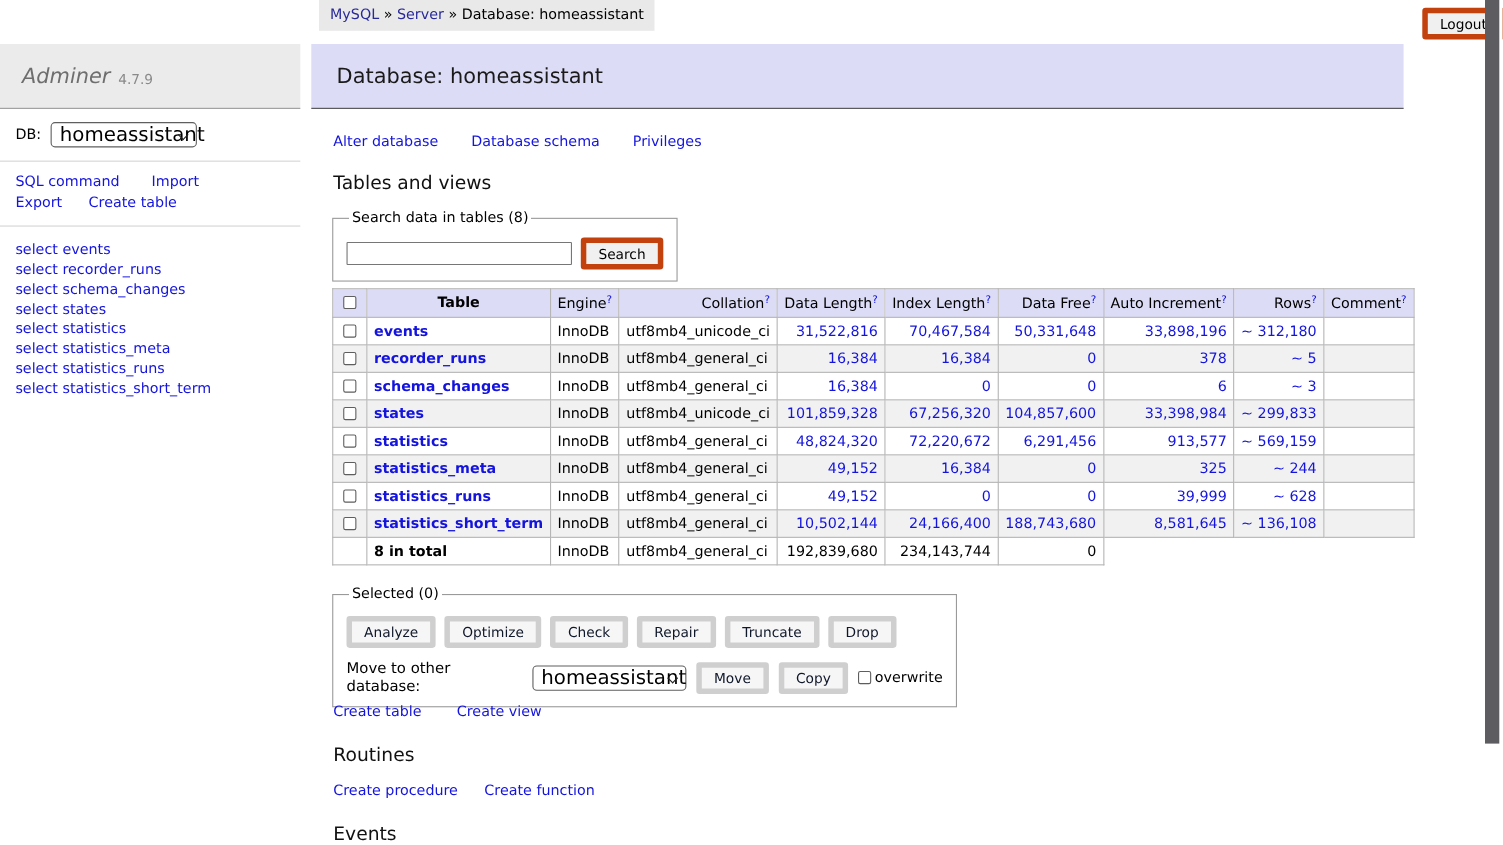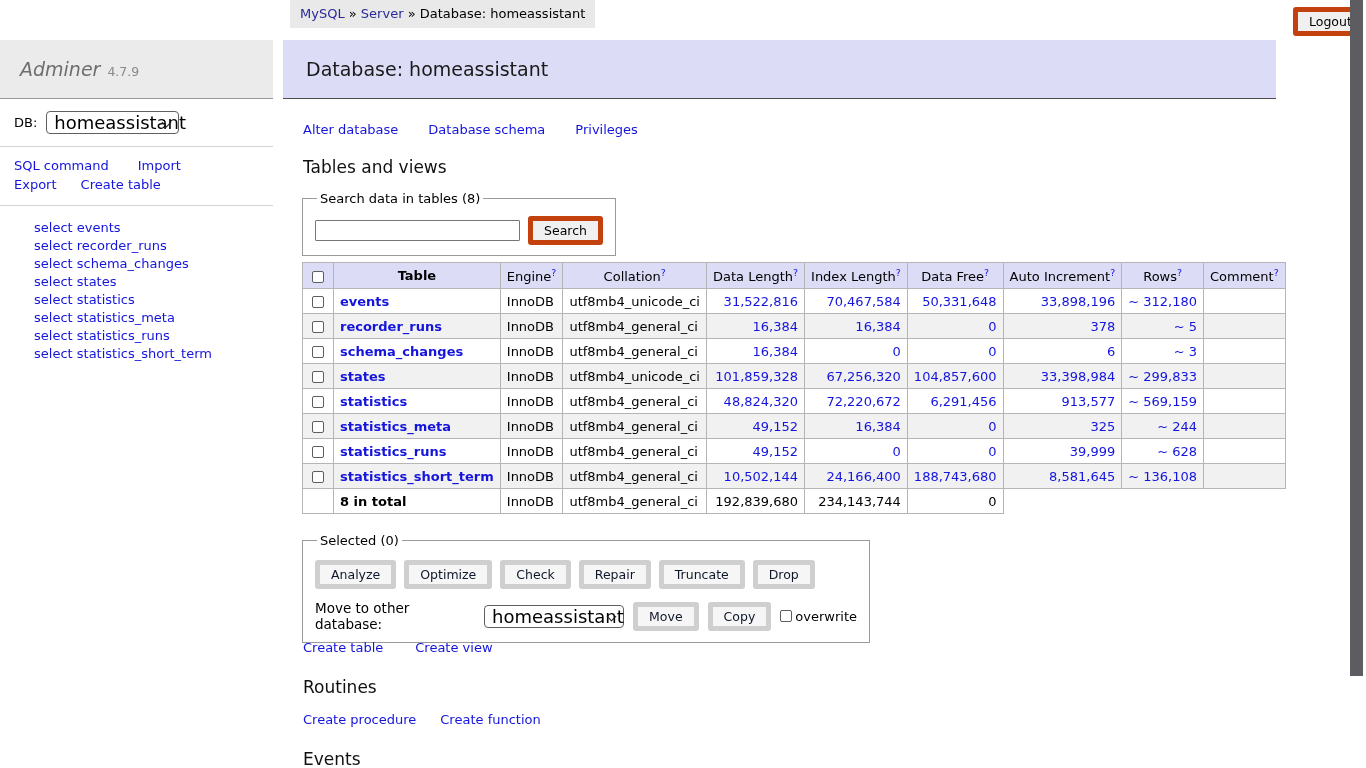--- a/index.html
+++ b/index.html
@@ -36,37 +36,37 @@
   #menu{left:0;top:0;width:273px;height:768px;background:#fff;}
   #brand{position:absolute;left:0;top:40px;width:273px;height:59px;background:var(--gray-bg);
          border-bottom:1px solid #999;display:flex;align-items:center;padding-left:20px;}
   #brand .brand-name{font-style:italic;font-size:19px;color:#6e6e6e;}
   #brand .brand-ver{font-size:12.5px;color:#8a8a8a;margin-left:7px;padding-top:4px;}
   #db-row{position:absolute;left:14px;top:111px;display:flex;align-items:center;gap:9px;}
   .divider{position:absolute;left:0;width:273px;border-top:1px solid #d4d4d4;}
   #menu-actions{position:absolute;left:14px;top:157px;line-height:18.5px;}
   #menu-actions .gap1{margin-right:29px;}
   #menu-actions .gap2{margin-right:24px;}
-  #menu-tables{position:absolute;left:14px;top:219px;line-height:18px;margin-left:20px;}
+  #menu-tables{position:absolute;left:14px;top:219px;line-height:18px;}
   #menu-tables a{display:block;}
 
   
   #page-h2{left:283px;top:40px;width:993px;height:59px;background:var(--accent);
            border-bottom:1px solid var(--h2-border);display:flex;align-items:center;padding-left:23px;
            font-size:19px;color:#1a1a1a;}
   #db-links{left:303px;top:122px;display:flex;gap:30px;}
   .h3{font-size:17px;color:#111;}
   #h3-tables{left:303px;top:157px;}
   #search-fs{left:302px;top:191px;width:290px;}
   #search-fs .row{display:flex;gap:8px;align-items:center;margin-top:2px;}
 
   
   #tbl{left:302px;top:262px;border-collapse:collapse;table-layout:fixed;font-size:13px;}
   #tbl th,#tbl td{border:1px solid var(--cell-border);padding:3px 6px;height:25px;overflow:hidden;white-space:nowrap;}
-  #tbl thead th{background:var(--accent);font-weight:normal;text-align:center;height:26px;}
+  #tbl thead th{background:var(--accent);font-weight:normal;text-align:right;height:26px;}
   #tbl th.c,#tbl td.c{text-align:center;padding:3px 2px;}
   #tbl th.name-h{font-weight:bold;text-align:center;}
   #tbl td.r{text-align:right;}
   #tbl tbody tr:nth-child(even) td{background:var(--row-alt);}
   #tbl a.tname{font-weight:bold;}
   #tbl td.ghost{border:none;background:#fff;}
   sup.help{color:var(--link);font-size:9.5px;cursor:pointer;}
   #tbl tr.total td{font-weight:normal;}
   #tbl tr.total .tot-name{font-weight:bold;}
 

